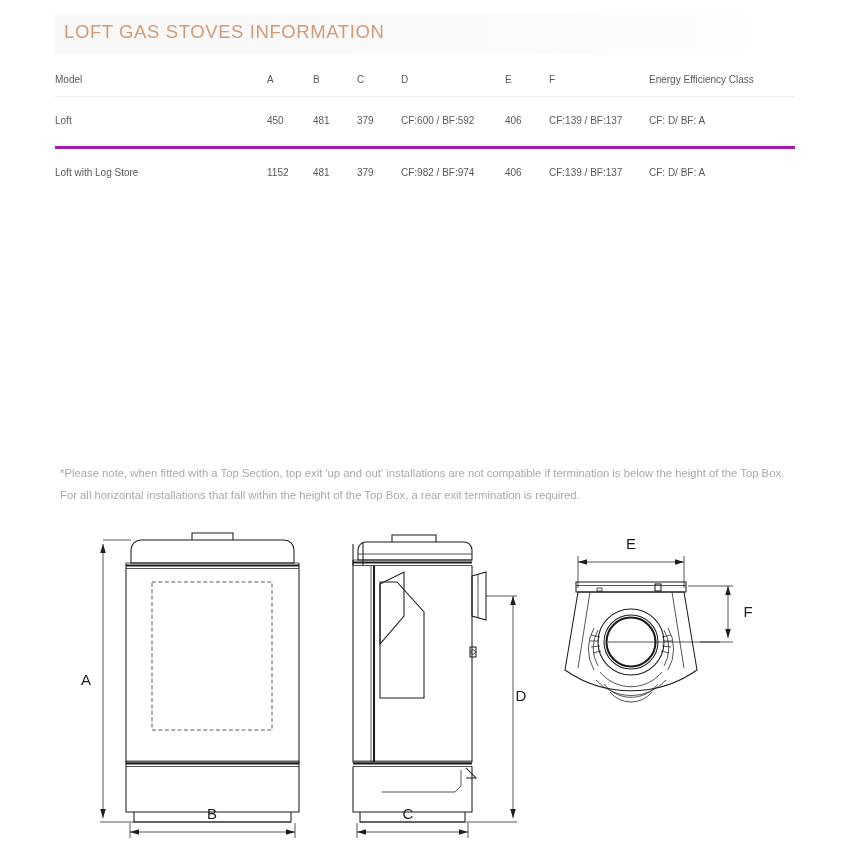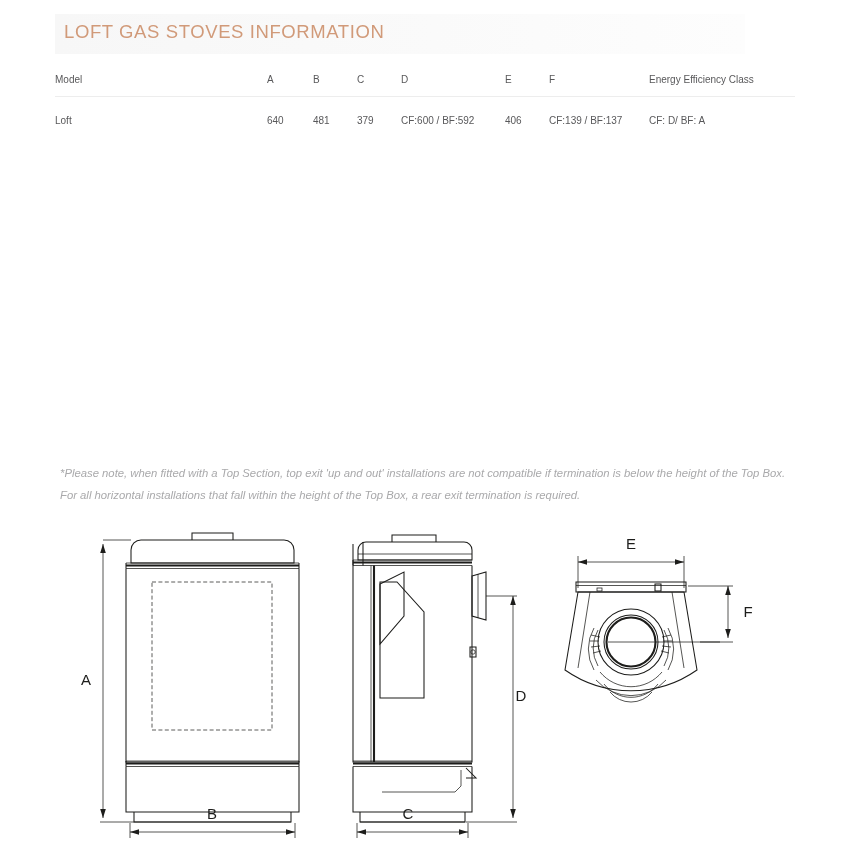--- a/index.html
+++ b/index.html
@@ -75,21 +75,20 @@
   .c-f     { width: 100px; }
   .c-eec   { width: 146px; }
 
   
   .footnote {
     position: absolute;
     left: 60px;
     top: 462px;
     width: 740px;
     font-size: 11.3px;
-    font-style: italic;
     color: #a9a9ab;
     line-height: 1.95;
   }
 
   
   .drawings {
     position: absolute;
     left: 0;
     top: 520px;
     width: 850px;
@@ -125,24 +124,34 @@
       <th class="c-c">C</th>
       <th class="c-d">D</th>
       <th class="c-e">E</th>
       <th class="c-f">F</th>
       <th class="c-eec">Energy Efficiency Class</th>
     </tr>
   </thead>
   <tbody>
     <tr>
       <td class="c-model">Loft</td>
-      <td class="c-a">640</td>
+      <td class="c-a">450</td>
       <td class="c-b">481</td>
       <td class="c-c">379</td>
       <td class="c-d">CF:600 / BF:592</td>
+      <td class="c-e">406</td>
+      <td class="c-f">CF:139 / BF:137</td>
+      <td class="c-eec">CF: D/ BF: A</td>
+    </tr>
+    <tr>
+      <td class="c-model">Loft with Log Store</td>
+      <td class="c-a">1152</td>
+      <td class="c-b">481</td>
+      <td class="c-c">379</td>
+      <td class="c-d">CF:982 / BF:974</td>
       <td class="c-e">406</td>
       <td class="c-f">CF:139 / BF:137</td>
       <td class="c-eec">CF: D/ BF: A</td>
     </tr>
   </tbody>
 </table>
 
 <div class="footnote">*Please note, when fitted with a Top Section, top exit 'up and out' installations are not compatible if termination is below the height of the Top Box. For all horizontal installations that fall within the height of the Top Box, a rear exit termination is required.</div>
 
 <div class="drawings">

